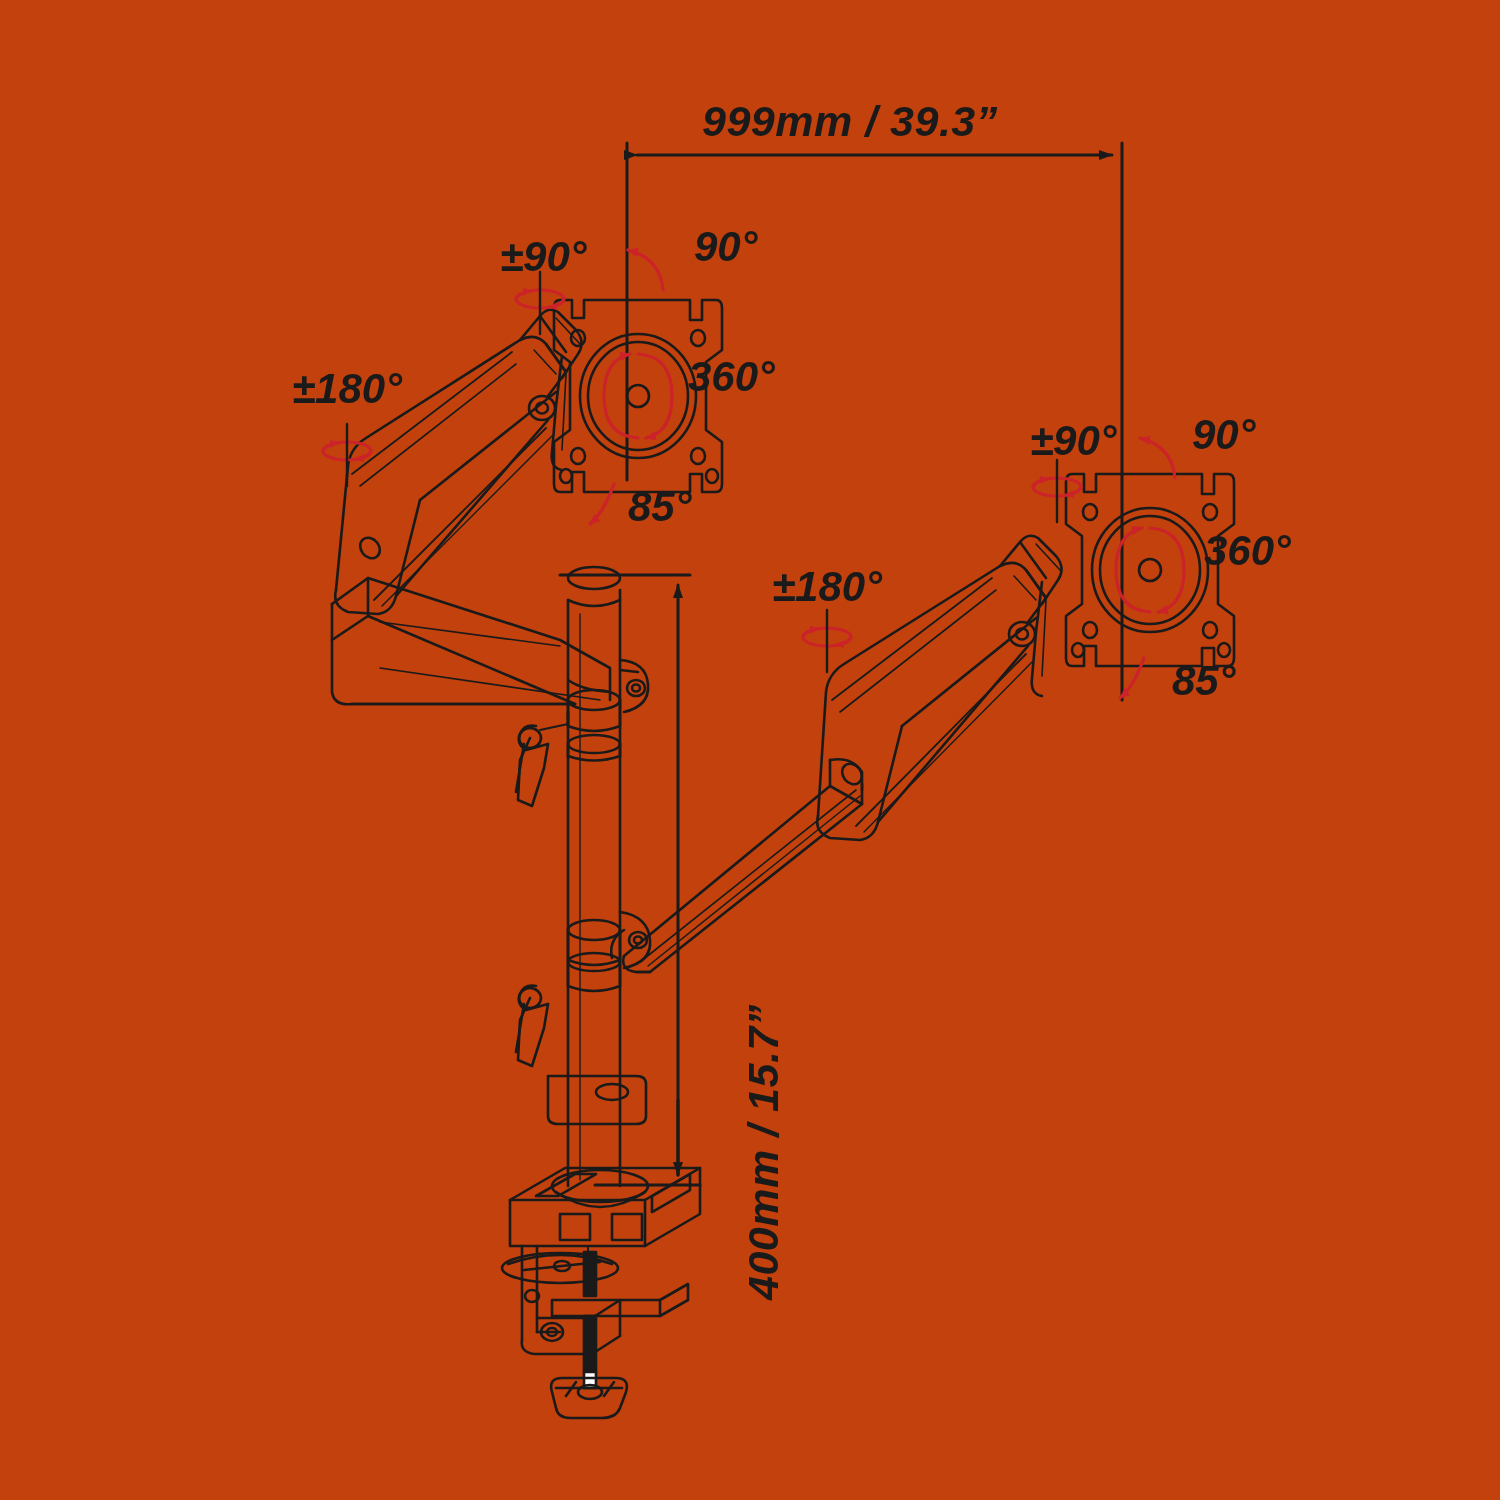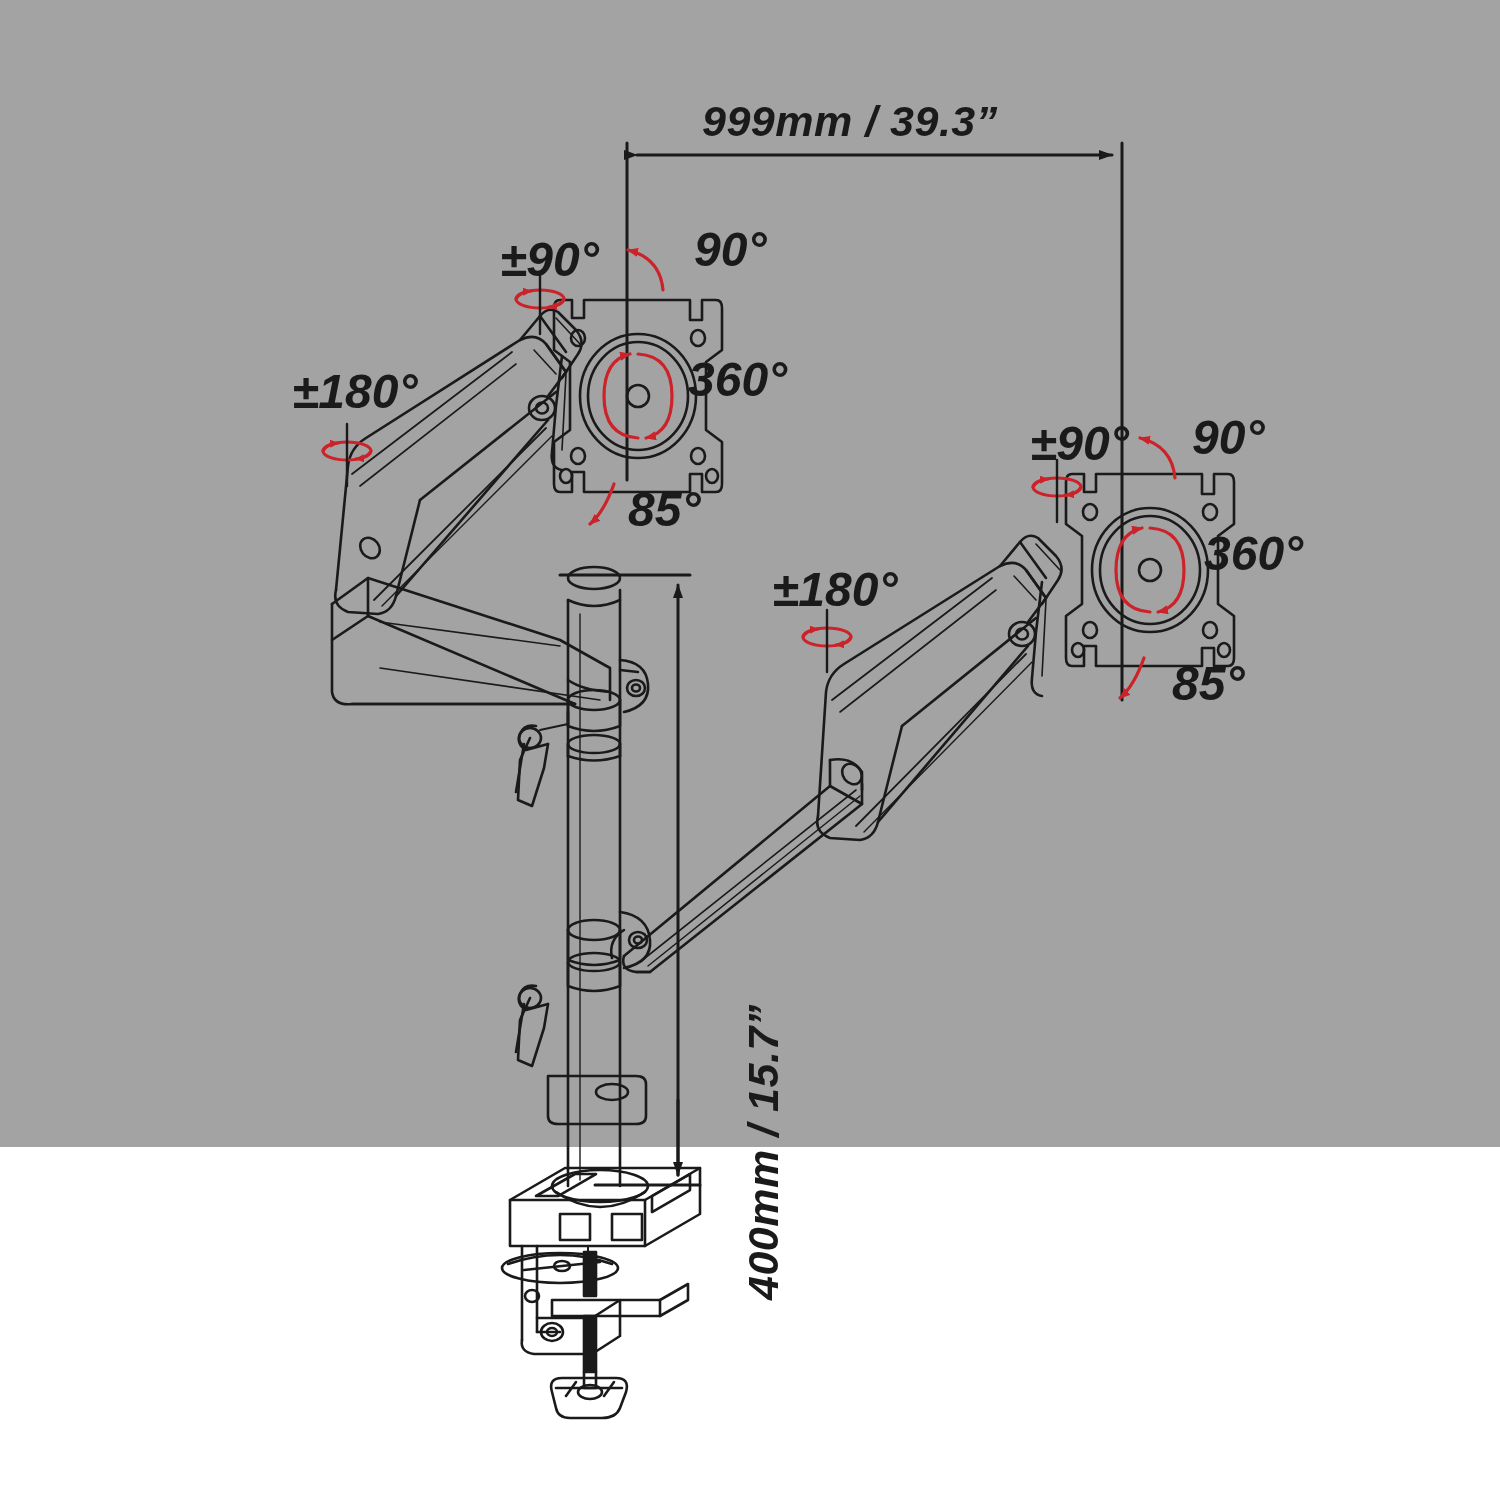--- a/index.html
+++ b/index.html
@@ -10,22 +10,22 @@
   }
   body {
     width: 1500px;
     height: 1500px;
     font-family: "Liberation Sans", sans-serif;
     overflow: hidden;
   }
   #diagram-root {
     position: relative;
     width: 1500px;
-    height: 1147px;
-    background: #a3a3a3;
+    height: 1500px;
+    background: #c2410c;
   }
   #diagram-svg {
     position: absolute;
     left: 0;
     top: 0;
     width: 1500px;
     height: 1500px;
   }
   .label {
     position: absolute;
@@ -41,21 +41,21 @@
     font-size: 43px;
     letter-spacing: 0.5px;
   }
   .lbl-dim-v {
     font-size: 43px;
     letter-spacing: 0.5px;
     transform-origin: 0 0;
     transform: rotate(-90deg);
   }
   .lbl-rot {
-    font-size: 48px;
+    font-size: 42px;
   }
 </style>
 </head>
 <body>
 
 <div id="diagram-root">
 
   <svg id="diagram-svg" viewBox="0 0 1500 1500">
     <defs>
       <marker id="arrHeadR" markerWidth="14" markerHeight="10" refX="13" refY="5" orient="auto" markerUnits="userSpaceOnUse">

